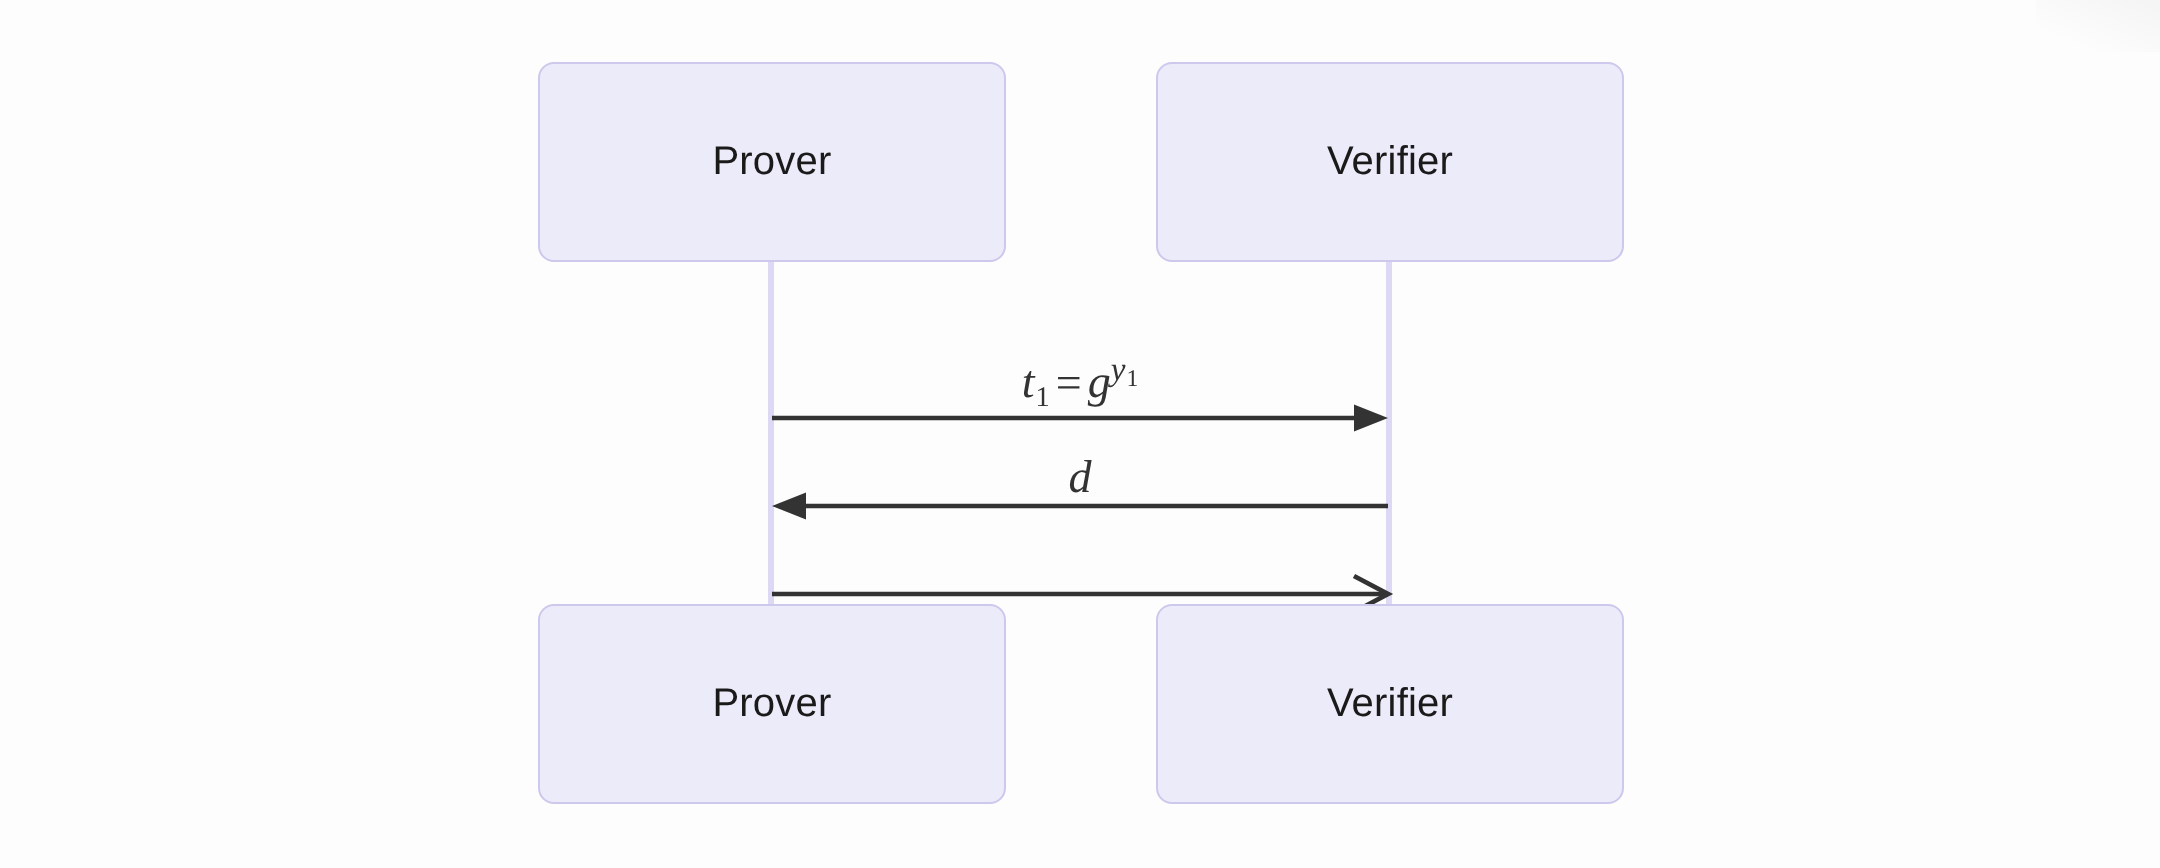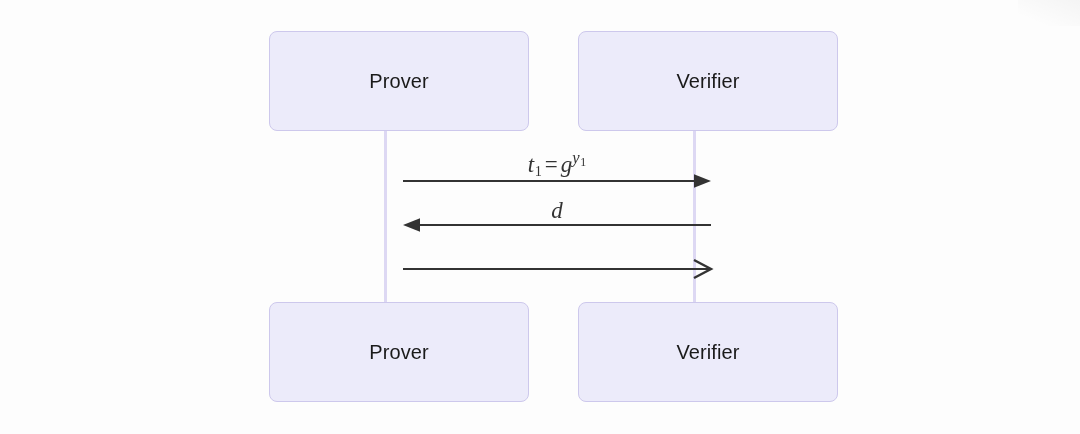--- a/index.html
+++ b/index.html
@@ -19,21 +19,21 @@
     height: 434px;
     background:
       linear-gradient(to bottom left, rgba(0,0,0,0.035), rgba(0,0,0,0) 38px) top right / 62px 26px no-repeat,
       #fdfdfd;
   }
 
   
   .participant-box {
     position: absolute;
     box-sizing: border-box;
-    width: 260px;
+    width: 234px;
     height: 100px;
     background: #ecebfa;
     border: 1px solid #cdc8ec;
     border-radius: 8px;
     display: flex;
     align-items: center;
     justify-content: center;
   }
   .participant-label {
     font-family: "Liberation Sans", sans-serif;
@@ -53,23 +53,24 @@
     top: 131px;
     height: 171px;
     background: #ddd8f3;
   }
   #lifeline-prover   { left: 384px; }
   #lifeline-verifier { left: 693px; }
 
   
   .message {
     position: absolute;
-    left: 403px;
+    left: 386px;
     width: 308px;
     height: 46px;
+    margin-top: 28px;
   }
   #message-1 { top: 144px; }
   #message-2 { top: 188px; }
   #message-3 { top: 232px; }
 
   .message-label {
     position: absolute;
     left: 0;
     right: 0;
     bottom: 12px;

